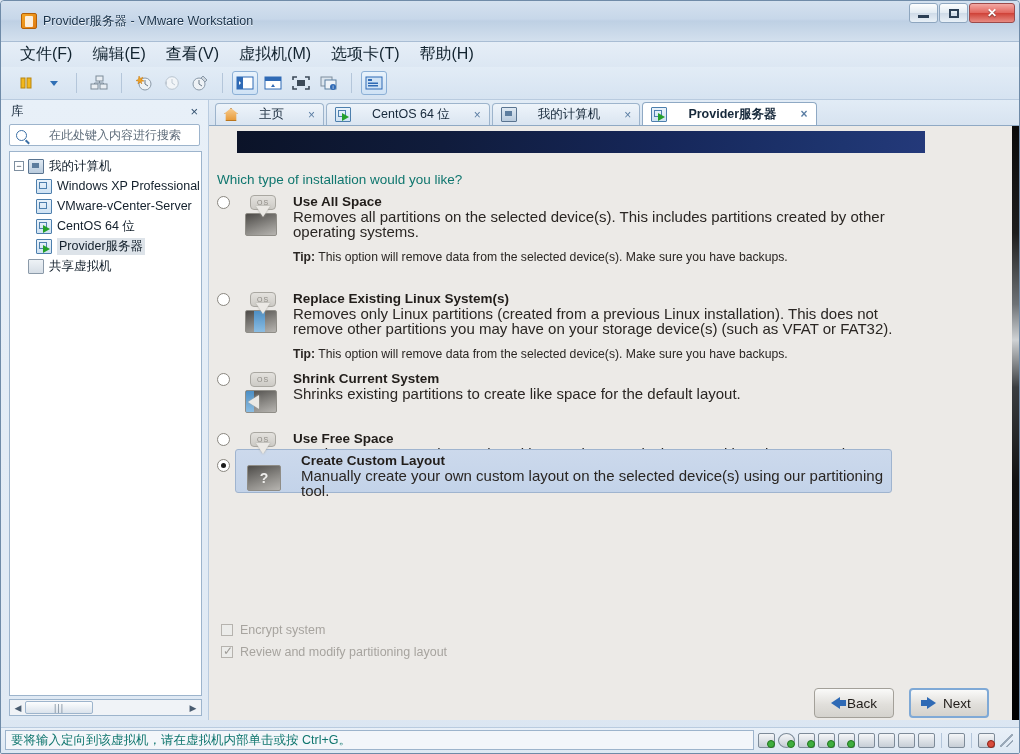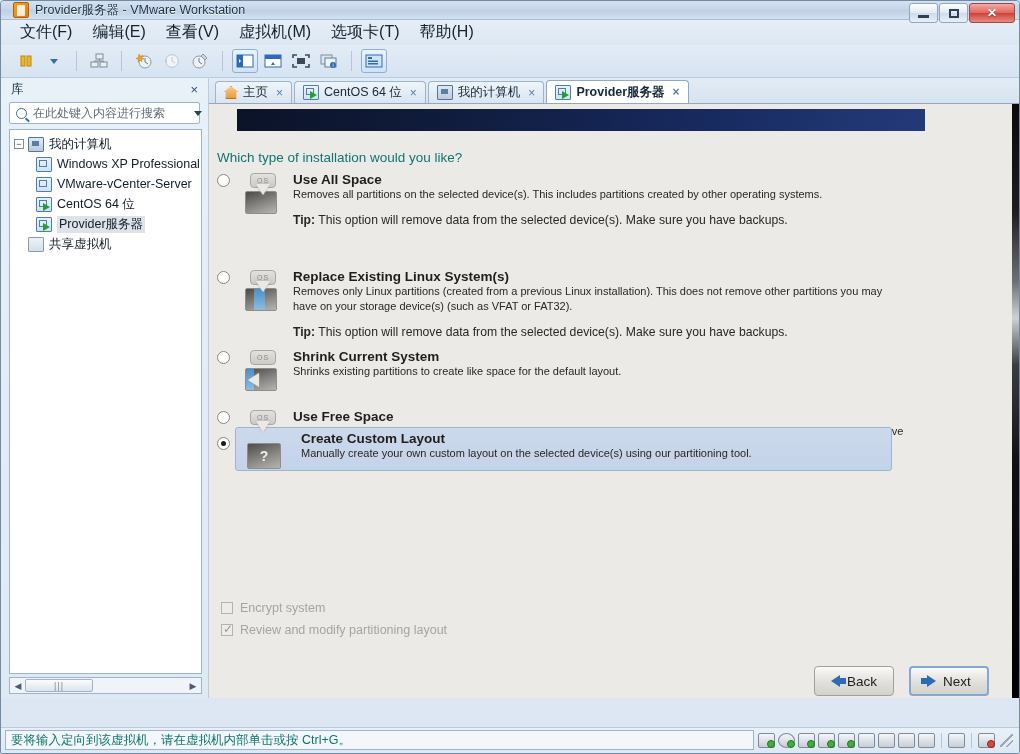--- a/index.html
+++ b/index.html
@@ -17,26 +17,26 @@
     position: relative;
     width: 1020px; height: 754px;
     background: linear-gradient(180deg,#e8f0f8 0%, #dbe6f2 100%);
     border: 1px solid #6f8ba8;
     border-radius: 4px 4px 2px 2px;
     overflow: hidden;
   }
 
   
   #titlebar {
-    height: 19px;
+    height: 41px;
     position: relative;
     background: linear-gradient(180deg,#d4e1ef 0%, #c7d7e9 45%, #bed0e4 50%, #d3e0ee 100%);
     border-bottom: 1px solid #a9bdd4;
     display: flex; align-items: center;
-    padding-left: 12px;
+    padding-left: 20px;
     border-radius: 3px 3px 0 0;
   }
   #titlebar .app-icon {
     width: 16px; height: 16px; margin-right: 6px;
     background: linear-gradient(135deg,#f5a623,#e07b13);
     border: 1px solid #b35f07; border-radius: 2px;
     position: relative; flex: none;
   }
   #titlebar .app-icon:after{
     content:""; position:absolute; left:3px; top:2px;
@@ -112,21 +112,21 @@
   }
   #sidebar .lib-header {
     height: 22px; display:flex; align-items:center;
     padding: 0 6px 0 10px; font-size:12.5px; color:#16283a;
   }
   #sidebar .lib-header .t { flex:1; }
   #sidebar .lib-header .x { font-size:13px; color:#32506e; padding:0 4px; }
   .search-wrap {
     margin: 2px 8px 5px 8px; height: 22px;
     background:#fff; border:1px solid #9db4cc; border-radius:2px;
-    display:flex; align-items:center; padding: 0 4px; gap:4px;
+    display:flex; align-items:center; padding: 0 4px; gap:20px;
   }
   .search-wrap input {
     border:none; outline:none; flex:1; font-size:12px;
     color:#5d6b79; font-family:"Liberation Sans", sans-serif;
     background: transparent;
   }
   .search-wrap input::placeholder { color:#5d6b79; }
   .mag {
     width:11px;height:11px;border:1.6px solid #3b6fa5;border-radius:50%;
     position:relative; flex:none; margin-left:2px;
@@ -183,21 +183,21 @@
   #vm-pane { flex:1; display:flex; flex-direction:column; min-width:0; background:#dfe9f4; }
 
   
   #tabstrip {
     height: 26px; display:flex; align-items:flex-end;
     padding-left: 6px; gap: 2px;
     background: linear-gradient(180deg,#e2ecf6,#d7e3f0);
     border-bottom: 1px solid #8fa9c4;
   }
   .tab {
-    height: 22px; display:flex; align-items:center; gap:5px;
+    height: 22px; display:flex; align-items:center; gap:21px;
     padding: 0 8px 0 8px;
     border:1px solid #9db4cc; border-bottom:none;
     border-radius: 4px 4px 0 0;
     background: linear-gradient(180deg,#eef4fa,#dae5f1);
     font-size:12.5px; color:#16283a; white-space:nowrap;
   }
   .tab.active {
     background: #fff; font-weight:bold; height: 23px;
     border-color:#8fa9c4;
   }
@@ -276,21 +276,21 @@
     background: linear-gradient(180deg,#4d8fc4,#8bbde3); }
   .os-q {
     position:absolute; left:4px; top:12px; width:34px; height:26px;
     border:1.5px solid #8f8d87; border-radius:2px;
     background: linear-gradient(160deg,#4e4c49,#8f8d89 60%,#b6b4b0);
     color:#efeeec; font-size:14px; font-weight:bold;
     text-align:center; line-height:24px;
   }
   .opt-text { margin-left: 10px; flex:1; }
   .opt-title { font-size:13.5px; font-weight:bold; color:#211d1a; margin-bottom:1px; }
-  .opt-desc { font-size:11px; color:#2a2623; line-height:15px; }
+  .opt-desc { font-size:15px; color:#2a2623; line-height:15px; }
   .opt-tip { font-size:12.2px; color:#2a2623; margin-top:11px; }
   .opt-tip b { font-weight:bold; }
 
   #custom-highlight {
     position:absolute; left:26px; top:323px; width:657px; height:44px;
     background: linear-gradient(180deg,#ccd9ec,#c3d3e9);
     border:1px solid #9fb4cf; border-radius:3px;
   }
 
   .chk-row { position:absolute; left:8px; display:flex; align-items:center; gap:7px; }

